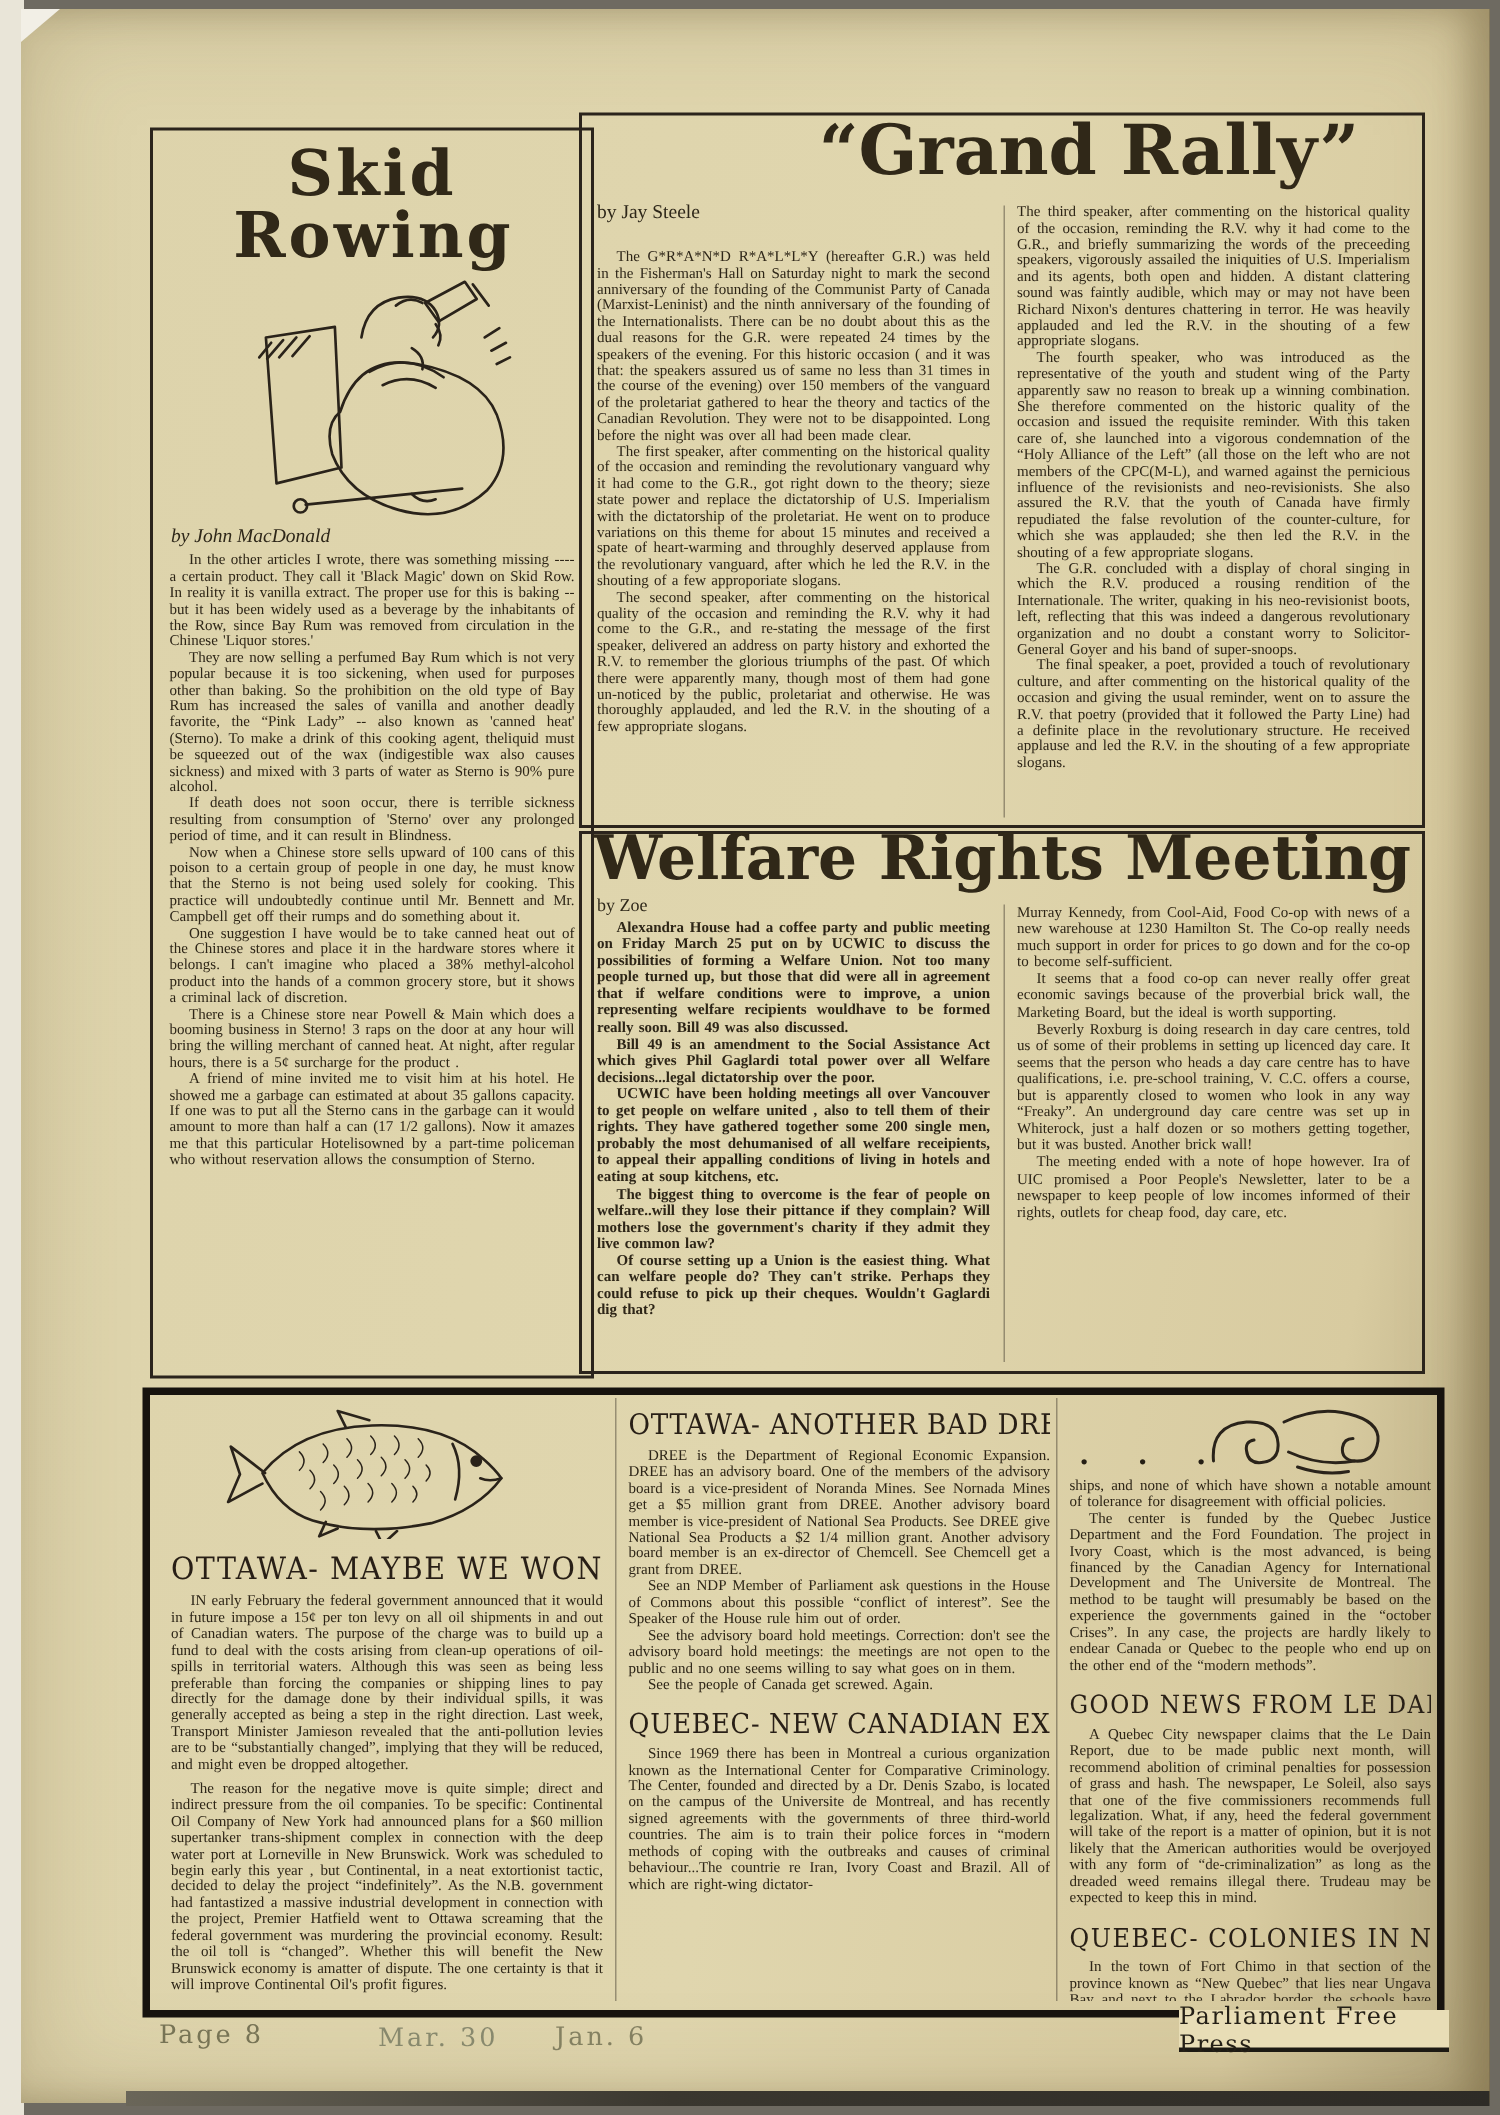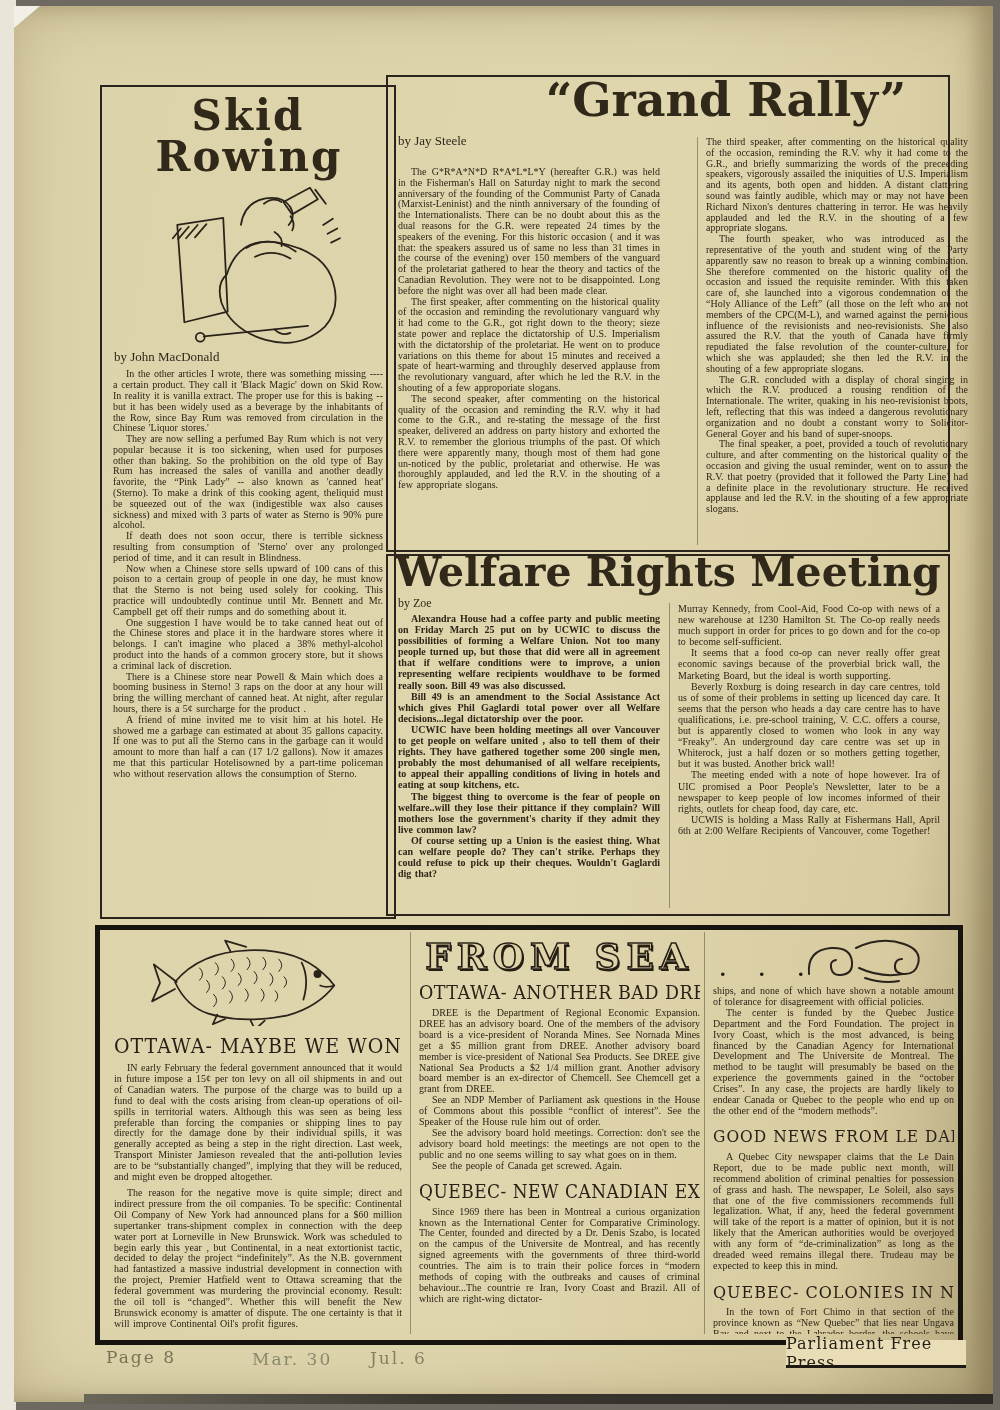--- a/index.html
+++ b/index.html
@@ -28,29 +28,29 @@
   .article p.noindent{text-indent:0;}
   .colrule{border-left:1px solid rgba(43,36,28,.4);}
   .subhead{
     font-family:"DejaVu Serif", serif;color:#281f16;white-space:nowrap;
     letter-spacing:1px;transform:scaleY(1.08);transform-origin:left top;
   }
   
   #skid-box{left:86px;top:79px;width:296px;height:834px;}
   #skid-title{font-size:42px;line-height:0.98;letter-spacing:2px;width:185px;margin:8px auto 0;}
   #skid-art{width:226px;height:168px;margin:2px auto 0;display:block;}
-  #skid-byline{margin:2px 0 4px 12px;}
+  #skid-byline{margin:2px 0 4px 12px;font-style:italic;}
   #skid-body{padding:0 11px;height:538px;overflow:hidden;}
   #skid-body p{line-height:10.8px;}
   
   #gr-box{left:372px;top:69px;width:564px;height:477px;}
   #gr-title{position:absolute;left:118px;top:0px;width:440px;font-size:46px;line-height:1;}
   #gr-byline{position:absolute;left:10px;top:56px;}
   #gr-col1{position:absolute;left:10px;top:90px;width:262px;height:378px;overflow:hidden;}
-  #gr-col2{position:absolute;left:281px;top:60px;width:271px;height:408px;overflow:hidden;padding-left:8px;box-sizing:border-box;margin-left:28px;}
+  #gr-col2{position:absolute;left:281px;top:60px;width:271px;height:408px;overflow:hidden;padding-left:8px;box-sizing:border-box;}
   #gr-box p{line-height:10.8px;}
   
   #wf-box{left:372px;top:548px;width:564px;height:362px;}
   #wf-title{position:absolute;left:0;top:-4px;width:100%;font-size:41px;line-height:1;}
   #wf-byline{position:absolute;left:10px;top:40px;font-size:12px;}
   #wf-col1{position:absolute;left:10px;top:57px;width:262px;height:295px;overflow:hidden;font-weight:bold;}
   #wf-col2{position:absolute;left:281px;top:47px;width:271px;height:305px;overflow:hidden;padding-left:8px;box-sizing:border-box;}
   #wf-box p{line-height:11.1px;}
   
   #fs-box{left:81px;top:919px;width:868px;height:420px;border-width:5px;border-color:#17130e;}
@@ -143,21 +143,20 @@
       <p>Bill 49 is an amendment to the Social Assistance Act which gives Phil Gaglardi total power over all Welfare decisions...legal dictatorship over the poor.</p>
       <p>UCWIC have been holding meetings all over Vancouver to get people on welfare united , also to tell them of their rights. They have gathered together some 200 single men, probably the most dehumanised of all welfare receipients, to appeal their appalling conditions of living in hotels and eating at soup kitchens, etc.</p>
       <p>The biggest thing to overcome is the fear of people on welfare..will they lose their pittance if they complain? Will mothers lose the government's charity if they admit they live common law?</p>
       <p>Of course setting up a Union is the easiest thing. What can welfare people do? They can't strike. Perhaps they could refuse to pick up their cheques. Wouldn't Gaglardi dig that?</p>
     </div>
     <div id="wf-col2" class="colrule">
       <p class="noindent">Murray Kennedy, from Cool-Aid, Food Co-op with news of a new warehouse at 1230 Hamilton St. The Co-op really needs much support in order for prices to go down and for the co-op to become self-sufficient.</p>
       <p>It seems that a food co-op can never really offer great economic savings because of the proverbial brick wall, the Marketing Board, but the ideal is worth supporting.</p>
       <p>Beverly Roxburg is doing research in day care centres, told us of some of their problems in setting up licenced day care. It seems that the person who heads a day care centre has to have qualifications, i.e. pre-school training, V. C.C. offers a course, but is apparently closed to women who look in any way “Freaky”. An underground day care centre was set up in Whiterock, just a half dozen or so mothers getting together, but it was busted. Another brick wall!</p>
       <p>The meeting ended with a note of hope however. Ira of UIC promised a Poor People's Newsletter, later to be a newspaper to keep people of low incomes informed of their rights, outlets for cheap food, day care, etc.</p>
-      <p>UCWIS is holding a Mass Rally at Fishermans Hall, April 6th at 2:00 Welfare Recipients of Vancouver, come Together!</p>
     </div>
   </div>
 
   <div class="box article" id="fs-box">
 
     <div id="fs-col1">
       <svg id="fish-art" class="lineart" viewBox="0 0 230 100">
         <path d="M34,50 L8,30 L15,51 L6,72 L32,58"></path>
         <path d="M32,50 Q60,16 115,14 Q170,12 200,40 Q208,47 213,54 Q195,78 160,88 Q110,98 70,86 Q45,78 32,50 Z"></path>
         <path d="M95,15 l-6,-12 l24,7"></path>
@@ -171,21 +170,20 @@
           <path d="M76,64 q7,7 0,14 M94,60 q7,7 0,14 M112,58 q7,7 0,14 M130,58 q7,7 0,14 M146,60 q6,6 0,12"></path>
         </g>
       </svg>
       <div class="subhead" id="fs-head1">OTTAWA-  MAYBE WE WON'T</div>
       <p>IN early February the federal government announced that it would in future impose a 15¢ per ton levy on all oil shipments in and out of Canadian waters. The purpose of the charge was to build up a fund to deal with the costs arising from clean-up operations of oil-spills in territorial waters. Although this was seen as being less preferable than forcing the companies or shipping lines to pay directly for the damage done by their individual spills, it was generally accepted as being a step in the right direction. Last week, Transport Minister Jamieson revealed that the anti-pollution levies are to be “substantially changed”, implying that they will be reduced, and might even be dropped altogether.</p>
       <div class="spacer6"></div>
       <p>The reason for the negative move is quite simple; direct and indirect pressure from the oil companies. To be specific: Continental Oil Company of New York had announced plans for a $60 million supertanker trans-shipment complex in connection with the deep water port at Lorneville in New Brunswick. Work was scheduled to begin early this year , but Continental, in a neat extortionist tactic, decided to delay the project “indefinitely”. As the N.B. government had fantastized a massive industrial development in connection with the project, Premier Hatfield went to Ottawa screaming that the federal government was murdering the provincial economy. Result: the oil toll is “changed”. Whether this will benefit the New Brunswick economy is amatter of dispute. The one certainty is that it will improve Continental Oil's profit figures.</p>
     </div>
 
     <div id="fs-col2" class="colrule">
-      <div class="headline" id="fs-title">FROM SEA</div>
       <div class="subhead" id="fs-head2">OTTAWA-  ANOTHER BAD DREAM</div>
       <p>DREE is the Department of Regional Economic Expansion. DREE has an advisory board. One of the members of the advisory board is a vice-president of Noranda Mines. See Nornada Mines get a $5 million grant from DREE. Another advisory board member is vice-president of National Sea Products. See DREE give National Sea Products a $2 1/4 million grant. Another advisory board member is an ex-director of Chemcell. See Chemcell get a grant from DREE.</p>
       <p>See an NDP Member of Parliament ask questions in the House of Commons about this possible “conflict of interest”. See the Speaker of the House rule him out of order.</p>
       <p>See the advisory board hold meetings. Correction: don't see the advisory board hold meetings: the meetings are not open to the public and no one seems willing to say what goes on in them.</p>
       <p>See the people of Canada get screwed. Again.</p>
       <div class="subhead" id="fs-head3">QUEBEC- NEW CANADIAN EXPORT</div>
       <p>Since 1969 there has been in Montreal a curious organization known as the International Center for Comparative Criminology. The Center, founded and directed by a Dr. Denis Szabo, is located on the campus of the Universite de Montreal, and has recently signed agreements with the governments of three third-world countries. The aim is to train their police forces in “modern methods of coping with the outbreaks and causes of criminal behaviour...The countrie re Iran, Ivory Coast and Brazil. All of which are right-wing dictator-</p>
     </div>
 
     <div id="fs-col3" class="colrule">
@@ -200,17 +198,17 @@
       <p>A Quebec City newspaper claims that the Le Dain Report, due to be made public next month, will recommend abolition of criminal penalties for possession of grass and hash. The newspaper, Le Soleil, also says that one of the five commissioners recommends full legalization. What, if any, heed the federal government will take of the report is a matter of opinion, but it is not likely that the American authorities would be overjoyed with any form of “de-criminalization” as long as the dreaded weed remains illegal there. Trudeau may be expected to keep this in mind.</p>
       <div class="subhead" id="fs-head5">QUEBEC-  COLONIES IN NORTH</div>
       <p>In the town of Fort Chimo in that section of the province known as “New Quebec” that lies near Ungava Bay and next to the Labrador border, the schools have been closed for over two weeks. The dispute began with</p>
     </div>
 
     <div id="fs-dots">. . .</div>
   </div>
 
   <div class="stamp" id="foot-page">Page 8</div>
   <div class="stamp" id="foot-date1">Mar. 30</div>
-  <div class="stamp" id="foot-date2">Jul. 6</div>
+  <div class="stamp" id="foot-date2">Jan. 6</div>
   <div id="masthead">Parliament Free Press</div>
 
   <div class="band-dark"></div>
 </div>
 
 </body></html>

